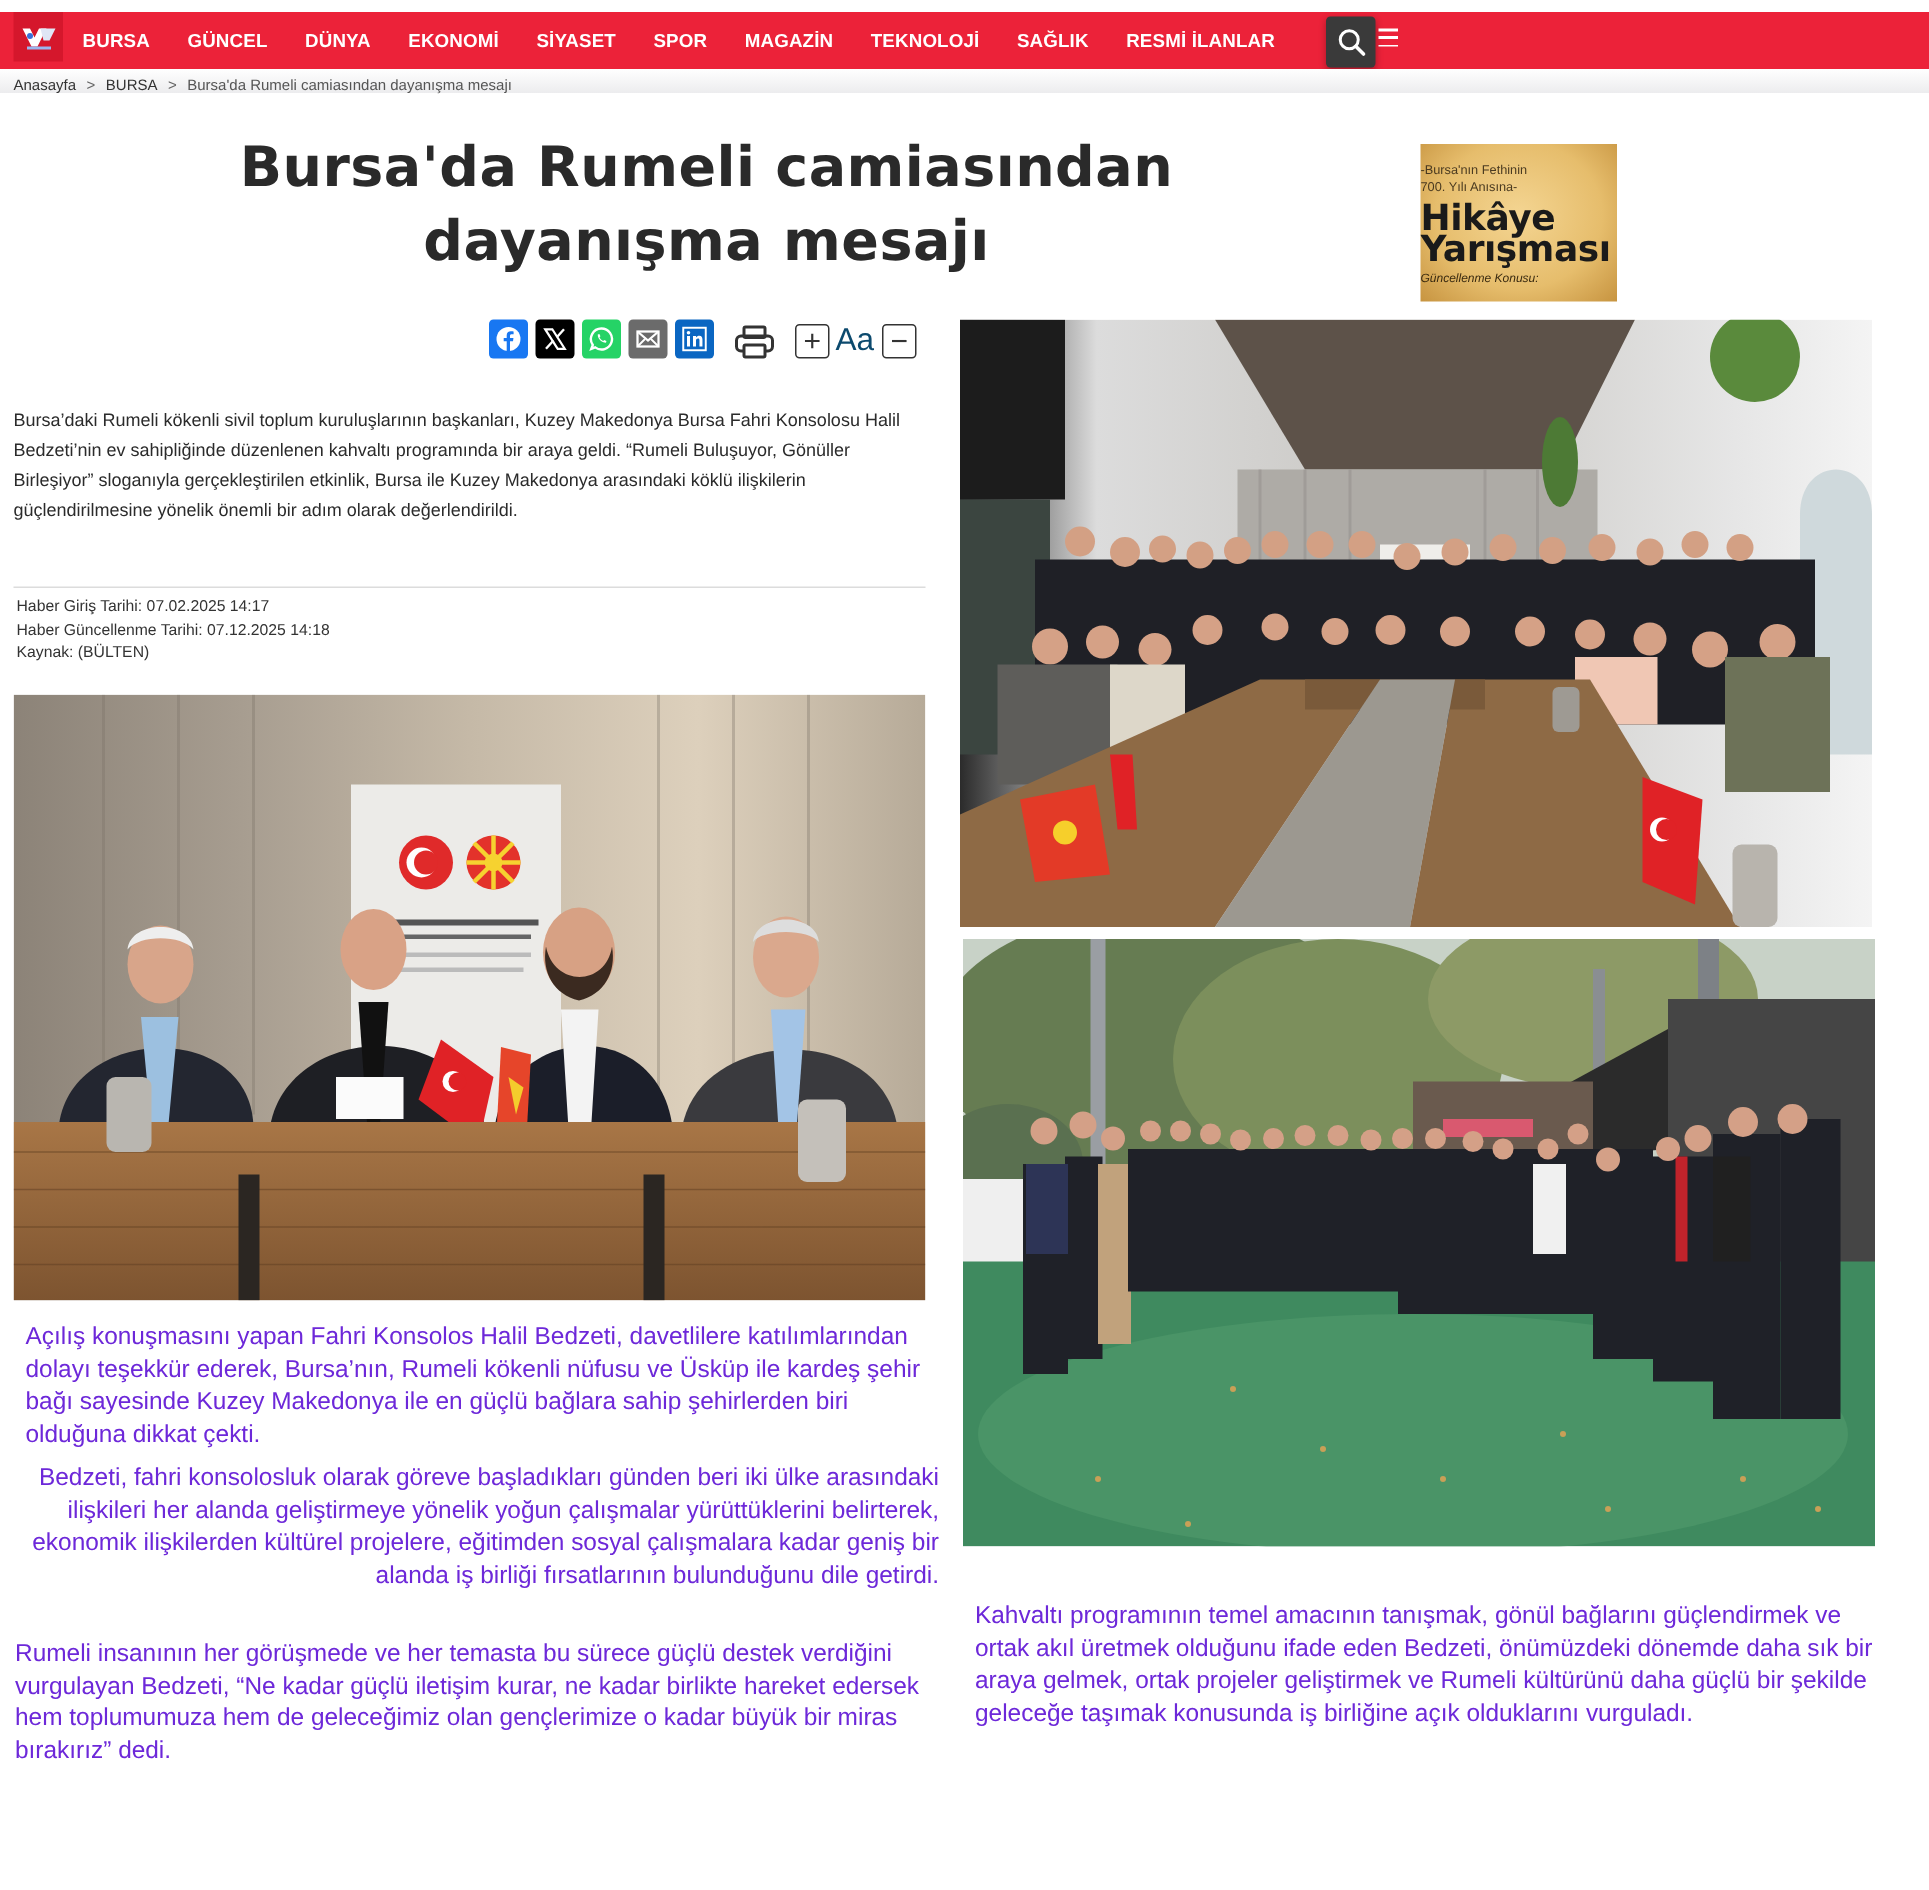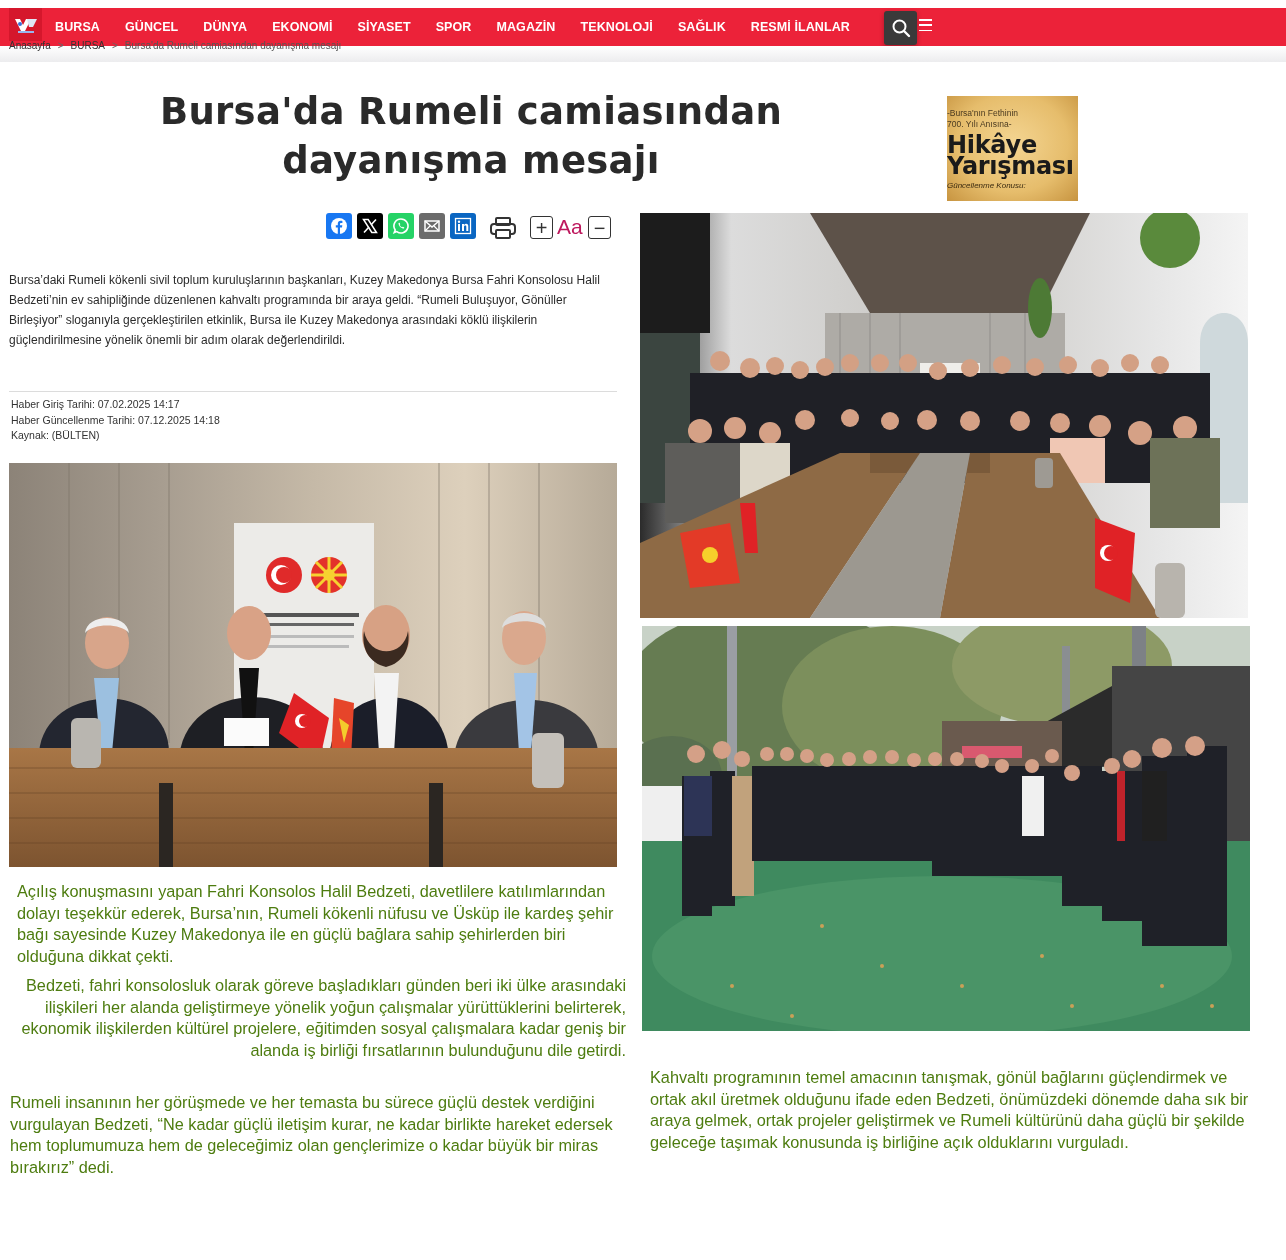--- a/index.html
+++ b/index.html
@@ -11,21 +11,21 @@
   .logo { position: absolute; left: 9px; top: 0; width: 33px; height: 33px; background: #d5172c; display: flex; align-items: center; justify-content: center; }
   .logo svg { width: 26px; height: 18px; }
   .nav-items { position: absolute; left: 55px; top: 0; height: 38px; display: flex; align-items: center; }
   .nav-item { color: #fff; font-weight: bold; font-size: 12.5px; margin-right: 25px; letter-spacing: 0.1px; white-space: nowrap; cursor: pointer; }
   .search-btn { position: absolute; left: 884px; top: 3px; width: 33px; height: 34px; background: #3a3a3a; border-radius: 3px; display: flex; align-items: center; justify-content: center; box-shadow: 0 2px 5px rgba(0,0,0,0.3); cursor: pointer; }
   .menu-btn { position: absolute; left: 919px; top: 11px; width: 13px; height: 12px; display: flex; flex-direction: column; justify-content: space-between; cursor: pointer; }
   .menu-btn span { display: block; height: 1.5px; background: #fff; }
 
   
   .crumb-bar { position: absolute; left: 0; top: 46px; width: 1286px; height: 16px; background: linear-gradient(#ffffff, #ececee); }
-  .breadcrumb { position: absolute; left: 9px; top: 40px; font-size: 10px; color: #333; display: flex; align-items: center; white-space: nowrap; }
+  .breadcrumb { position: absolute; left: 9px; top: 52px; font-size: 10px; color: #333; display: flex; align-items: center; white-space: nowrap; }
   .breadcrumb .sep { margin: 0 7px; color: #666; font-size: 10px; }
   .breadcrumb .bc-link { cursor: pointer; }
   .breadcrumb .bc-current { color: #555; }
 
   
   .title { position: absolute; left: 40px; top: 87px; width: 862px; text-align: center; font-family: "DejaVu Sans", sans-serif; font-weight: bold; font-size: 37px; line-height: 49px; color: #2a2a2a; letter-spacing: 0.3px; }
 
   
   .ad { position: absolute; left: 947px; top: 96px; width: 131px; height: 105px; background: radial-gradient(ellipse at 50% 45%, #f4d592 0%, #e6bd6c 60%, #c79440 100%); overflow: hidden; color: #1a1a1a; }
   .ad .ad-sub { font-size: 8.5px; margin-top: 12px; line-height: 11px; color: #4a3a20; }
@@ -33,36 +33,36 @@
   .ad .ad-foot { font-size: 8px; font-style: italic; margin-top: 4px; color: #3a2a10; }
 
   
   .share { position: absolute; left: 326px; top: 213px; display: flex; align-items: center; }
   .share .sbtn { width: 26px; height: 26px; border-radius: 3px; display: flex; align-items: center; justify-content: center; margin-right: 5px; cursor: pointer; }
   .share .sbtn svg { width: 18px; height: 18px; }
   .print { position: absolute; left: 489px; top: 215px; width: 28px; height: 26px; cursor: pointer; }
   .font-plus, .font-minus { position: absolute; top: 216px; width: 23px; height: 23px; border: 1.5px solid #333; border-radius: 3px; display: flex; align-items: center; justify-content: center; cursor: pointer; font-size: 20px; line-height: 20px; color: #333; }
   .font-plus { left: 530px; }
   .font-minus { left: 588px; }
-  .font-aa { position: absolute; left: 557px; top: 215px; font-size: 21px; color: #be185d; font-family: "Liberation Sans", sans-serif; }
+  .font-aa { position: absolute; left: 557px; top: 215px; font-size: 21px; color: #0c4a6e; font-family: "Liberation Sans", sans-serif; }
 
   
   .lead { position: absolute; left: 9px; top: 270px; width: 612px; font-size: 12px; line-height: 20px; color: #2b2b2b; }
   .lead-rule { position: absolute; left: 9px; top: 391px; width: 608px; height: 1px; background: #dcdcdc; }
   .meta { position: absolute; left: 11px; top: 397px; font-size: 10.5px; line-height: 15.5px; color: #333; }
 
   
   .photo { position: absolute; overflow: hidden; }
   .photo svg { width: 100%; height: 100%; display: block; }
   .p1 { left: 9px; top: 463px; width: 608px; height: 404px; }
   .p2 { left: 640px; top: 213px; width: 608px; height: 405px; }
   .p3 { left: 642px; top: 626px; width: 608px; height: 405px; }
 
   
-  .para { position: absolute; font-size: 16.3px; line-height: 21.5px; color: #4d7c0f; }
+  .para { position: absolute; font-size: 16.3px; line-height: 21.5px; color: #6d28d9; }
   .para1 { left: 17px; top: 881px; width: 610px; }
   .para2 { left: 16px; top: 975px; width: 610px; text-align: right; }
   .para3 { left: 10px; top: 1092px; width: 616px; }
   .para4 { left: 650px; top: 1067px; width: 600px; }
 </style>
 </head>
 <body>
 
 <div class="topnav">
   <div class="logo">

